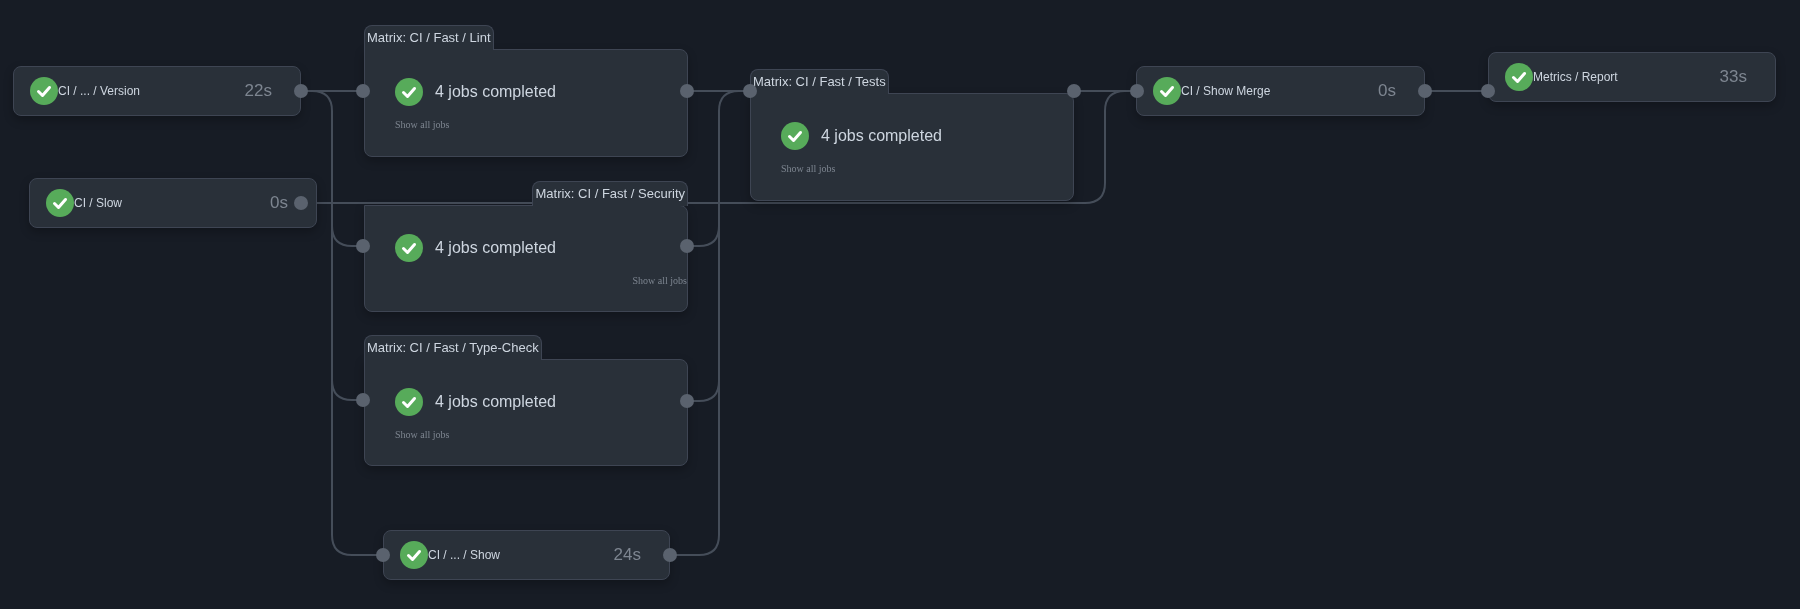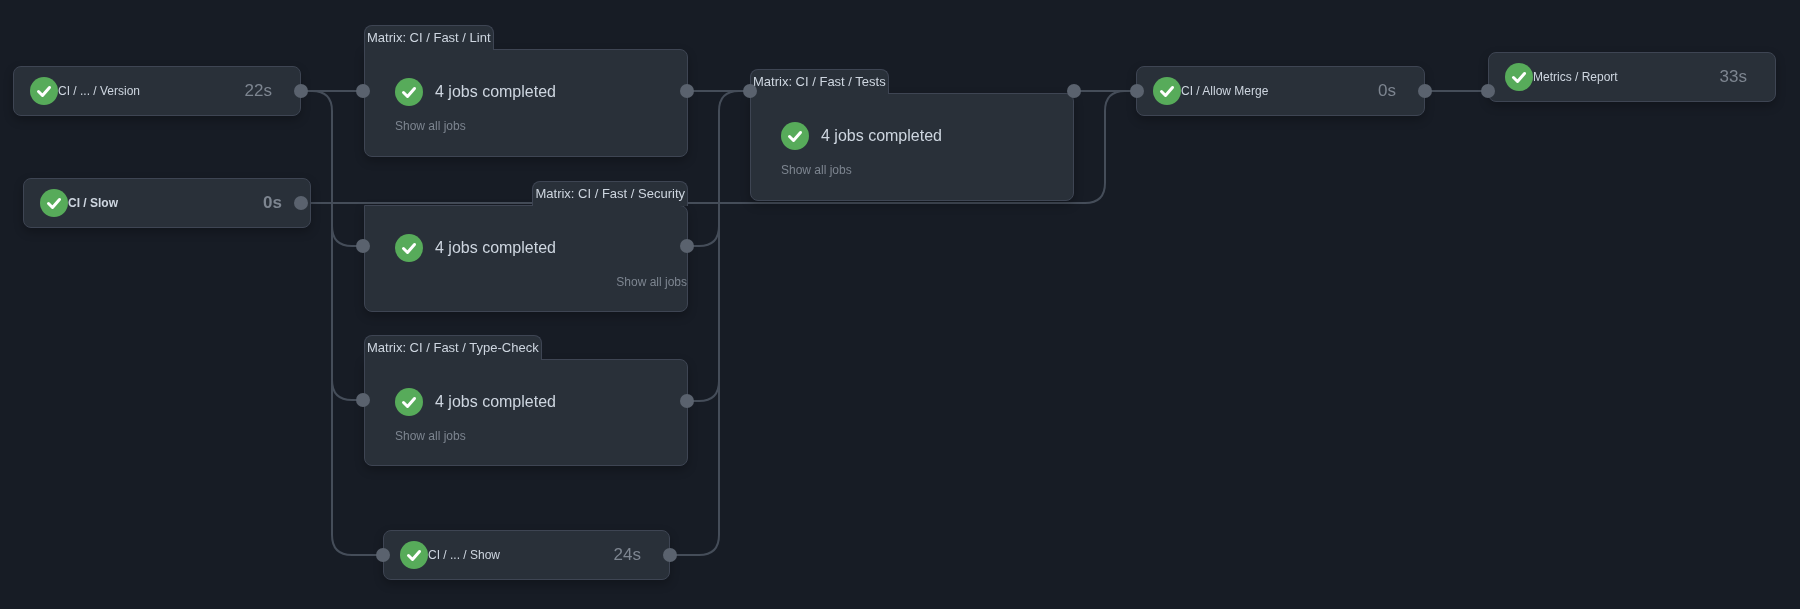--- a/index.html
+++ b/index.html
@@ -30,21 +30,21 @@
     color:var(--text);font-size:13px;white-space:nowrap;
   }
   .matrix-body{
     position:relative;z-index:1;width:324px;height:108px;
     background:var(--node-fill);border:1px solid var(--node-border);
     border-radius:0 8px 8px 8px;box-shadow:0 4px 10px rgba(0,0,0,0.25);
     padding:28px 0 12px 30px;
   }
   .summary-row{display:flex;align-items:center;height:28px;}
   .summary-row .summary{color:var(--text);font-size:16px;margin-left:12px;white-space:nowrap;}
-  .show-link{display:inline-block;margin-top:13px;color:var(--muted);font-size:12px;cursor:pointer;}
+  .show-link{display:inline-block;margin-top:13px;color:var(--muted);font-size:10px;cursor:pointer;font-family:Liberation Serif, serif;}
 
   .port{
     position:absolute;z-index:3;width:14px;height:14px;border-radius:50%;
     background:var(--port);transform:translate(-50%,-50%);
   }
 </style>
 </head>
 <body>
 
 <div class="canvas">
@@ -65,21 +65,21 @@
 
   <div class="job-node" style="left:13px;top:66px;width:288px;">
     <svg class="check-circle" viewBox="0 0 28 28">
       <circle cx="14" cy="14" r="14" fill="var(--success)"></circle>
       <path d="M8.5 14.5 l4 4 l7 -8" fill="none" stroke="var(--check)" stroke-width="3" stroke-linecap="round" stroke-linejoin="round"></path>
     </svg>
     <span class="label">CI / ... / Version</span>
     <span class="duration">22s</span>
   </div>
 
-  <div class="job-node" style="left:23px;top:178px;width:288px;font-weight:bold;">
+  <div class="job-node" style="left:29px;top:178px;width:288px;">
     <svg class="check-circle" viewBox="0 0 28 28">
       <circle cx="14" cy="14" r="14" fill="var(--success)"></circle>
       <path d="M8.5 14.5 l4 4 l7 -8" fill="none" stroke="var(--check)" stroke-width="3" stroke-linecap="round" stroke-linejoin="round"></path>
     </svg>
     <span class="label">CI / Slow</span>
     <span class="duration">0s</span>
   </div>
 
   <div class="matrix-node" style="left:364px;top:25px;">
     <div class="matrix-tab">Matrix: CI / Fast / Lint</div>
@@ -144,21 +144,21 @@
       </div>
       <span class="show-link">Show all jobs</span>
     </div>
   </div>
 
   <div class="job-node" style="left:1136px;top:66px;width:289px;">
     <svg class="check-circle" viewBox="0 0 28 28">
       <circle cx="14" cy="14" r="14" fill="var(--success)"></circle>
       <path d="M8.5 14.5 l4 4 l7 -8" fill="none" stroke="var(--check)" stroke-width="3" stroke-linecap="round" stroke-linejoin="round"></path>
     </svg>
-    <span class="label">CI / Allow Merge</span>
+    <span class="label">CI / Show Merge</span>
     <span class="duration">0s</span>
   </div>
 
   <div class="job-node" style="left:1488px;top:52px;width:288px;">
     <svg class="check-circle" viewBox="0 0 28 28">
       <circle cx="14" cy="14" r="14" fill="var(--success)"></circle>
       <path d="M8.5 14.5 l4 4 l7 -8" fill="none" stroke="var(--check)" stroke-width="3" stroke-linecap="round" stroke-linejoin="round"></path>
     </svg>
     <span class="label">Metrics / Report</span>
     <span class="duration">33s</span>

